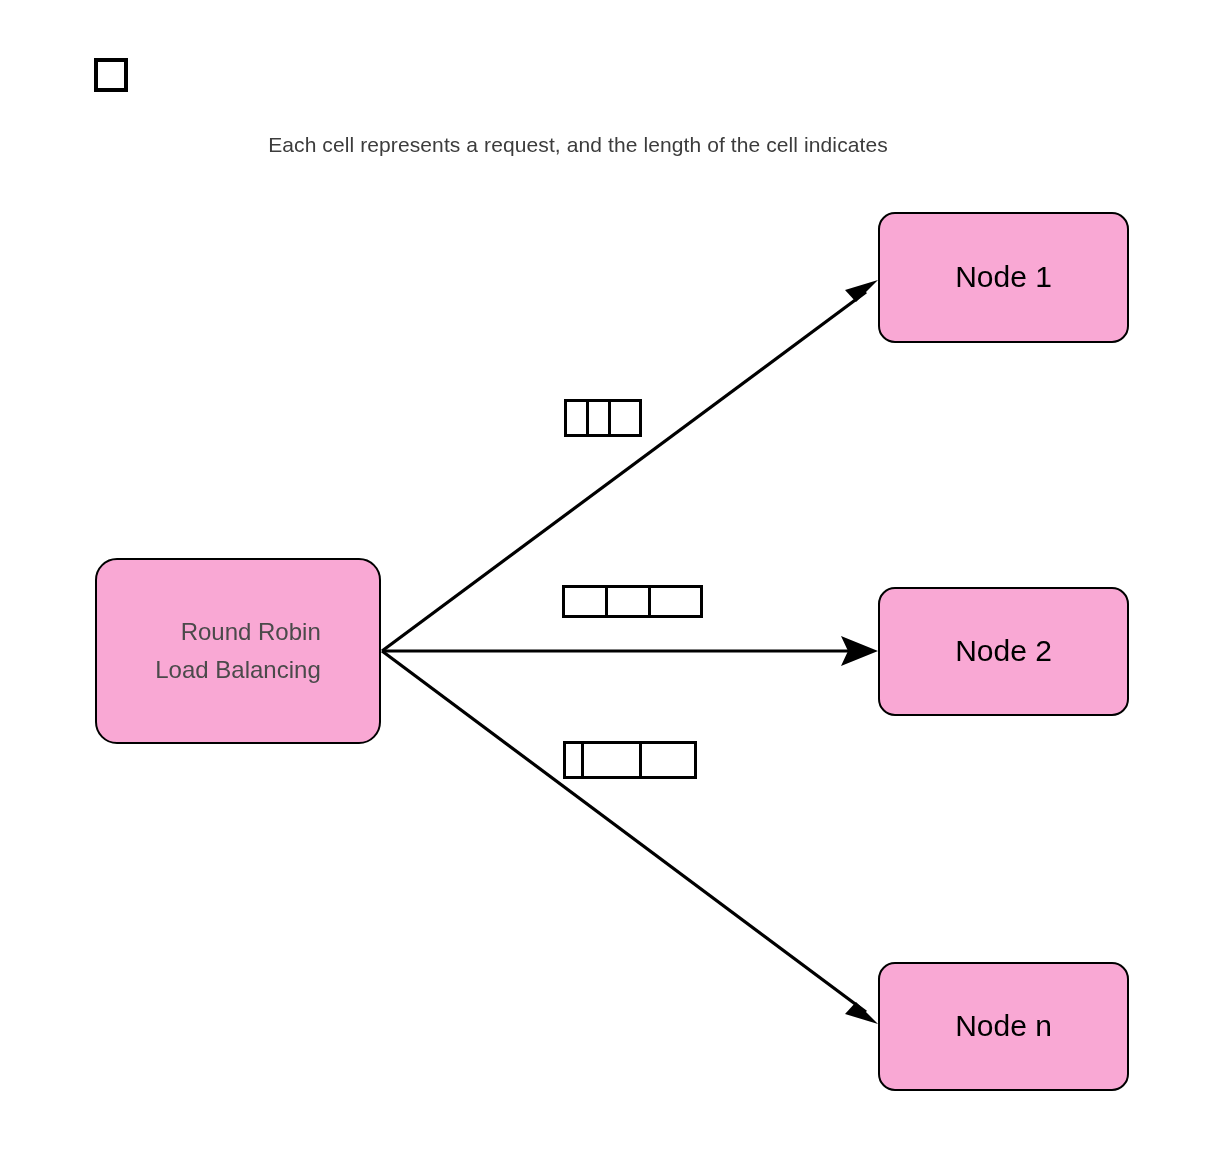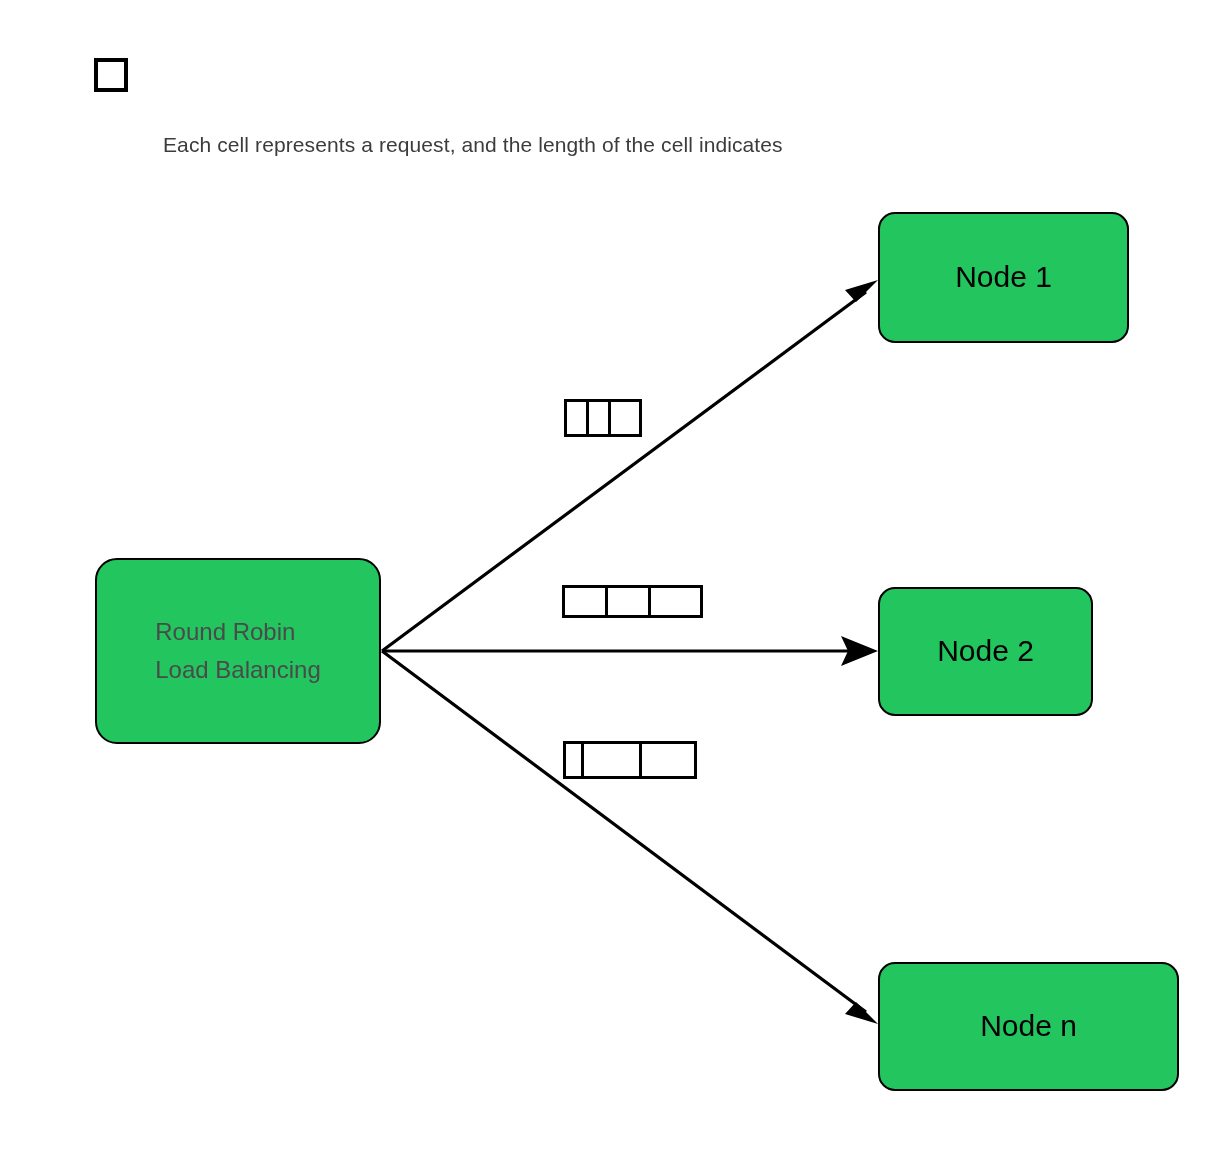--- a/index.html
+++ b/index.html
@@ -43,35 +43,36 @@
   .legend-text {
     position: absolute;
     left: 69px;
     top: 0px;
     width: 830px;
     color: #3c3c3c;
     font-size: 21px;
     line-height: 46px;
     letter-spacing: 0.1px;
     white-space: pre;
+    text-align: center;
   }
   .legend-line {
     display: block;
   }
   
   .node-box {
     position: absolute;
     box-sizing: border-box;
-    background: #22c55e;
+    background: #f9a8d4;
     border: 2.6px solid #000000;
     border-radius: 17px;
     display: flex;
     align-items: center;
     justify-content: center;
-    text-align: left;
+    text-align: right;
   }
   .node-box .node-label {
     font-size: 30px;
     color: #000000;
     line-height: 1.22;
     white-space: pre-line;
   }
   .source-box {
     left: 95px;
     top: 558px;
@@ -79,22 +80,22 @@
     height: 186px;
     border-width: 2.4px;
     border-radius: 22px;
   }
   .source-box .node-label {
     color: #4a4a4a;
     font-size: 24px;
     line-height: 1.6;
   }
   .node1-box { left: 878px; top: 212px;  width: 251px; height: 131px; }
-  .node2-box { left: 878px; top: 587px;  width: 215px; height: 129px; }
-  .noden-box { left: 878px; top: 962px;  width: 301px; height: 129px; }
+  .node2-box { left: 878px; top: 587px;  width: 251px; height: 129px; }
+  .noden-box { left: 878px; top: 962px;  width: 251px; height: 129px; }
 
   
   .cell-group {
     position: absolute;
     display: flex;
     box-sizing: border-box;
     border: 3px solid #000000;
     background: #ffffff;
   }
   .cell-group .cell {

